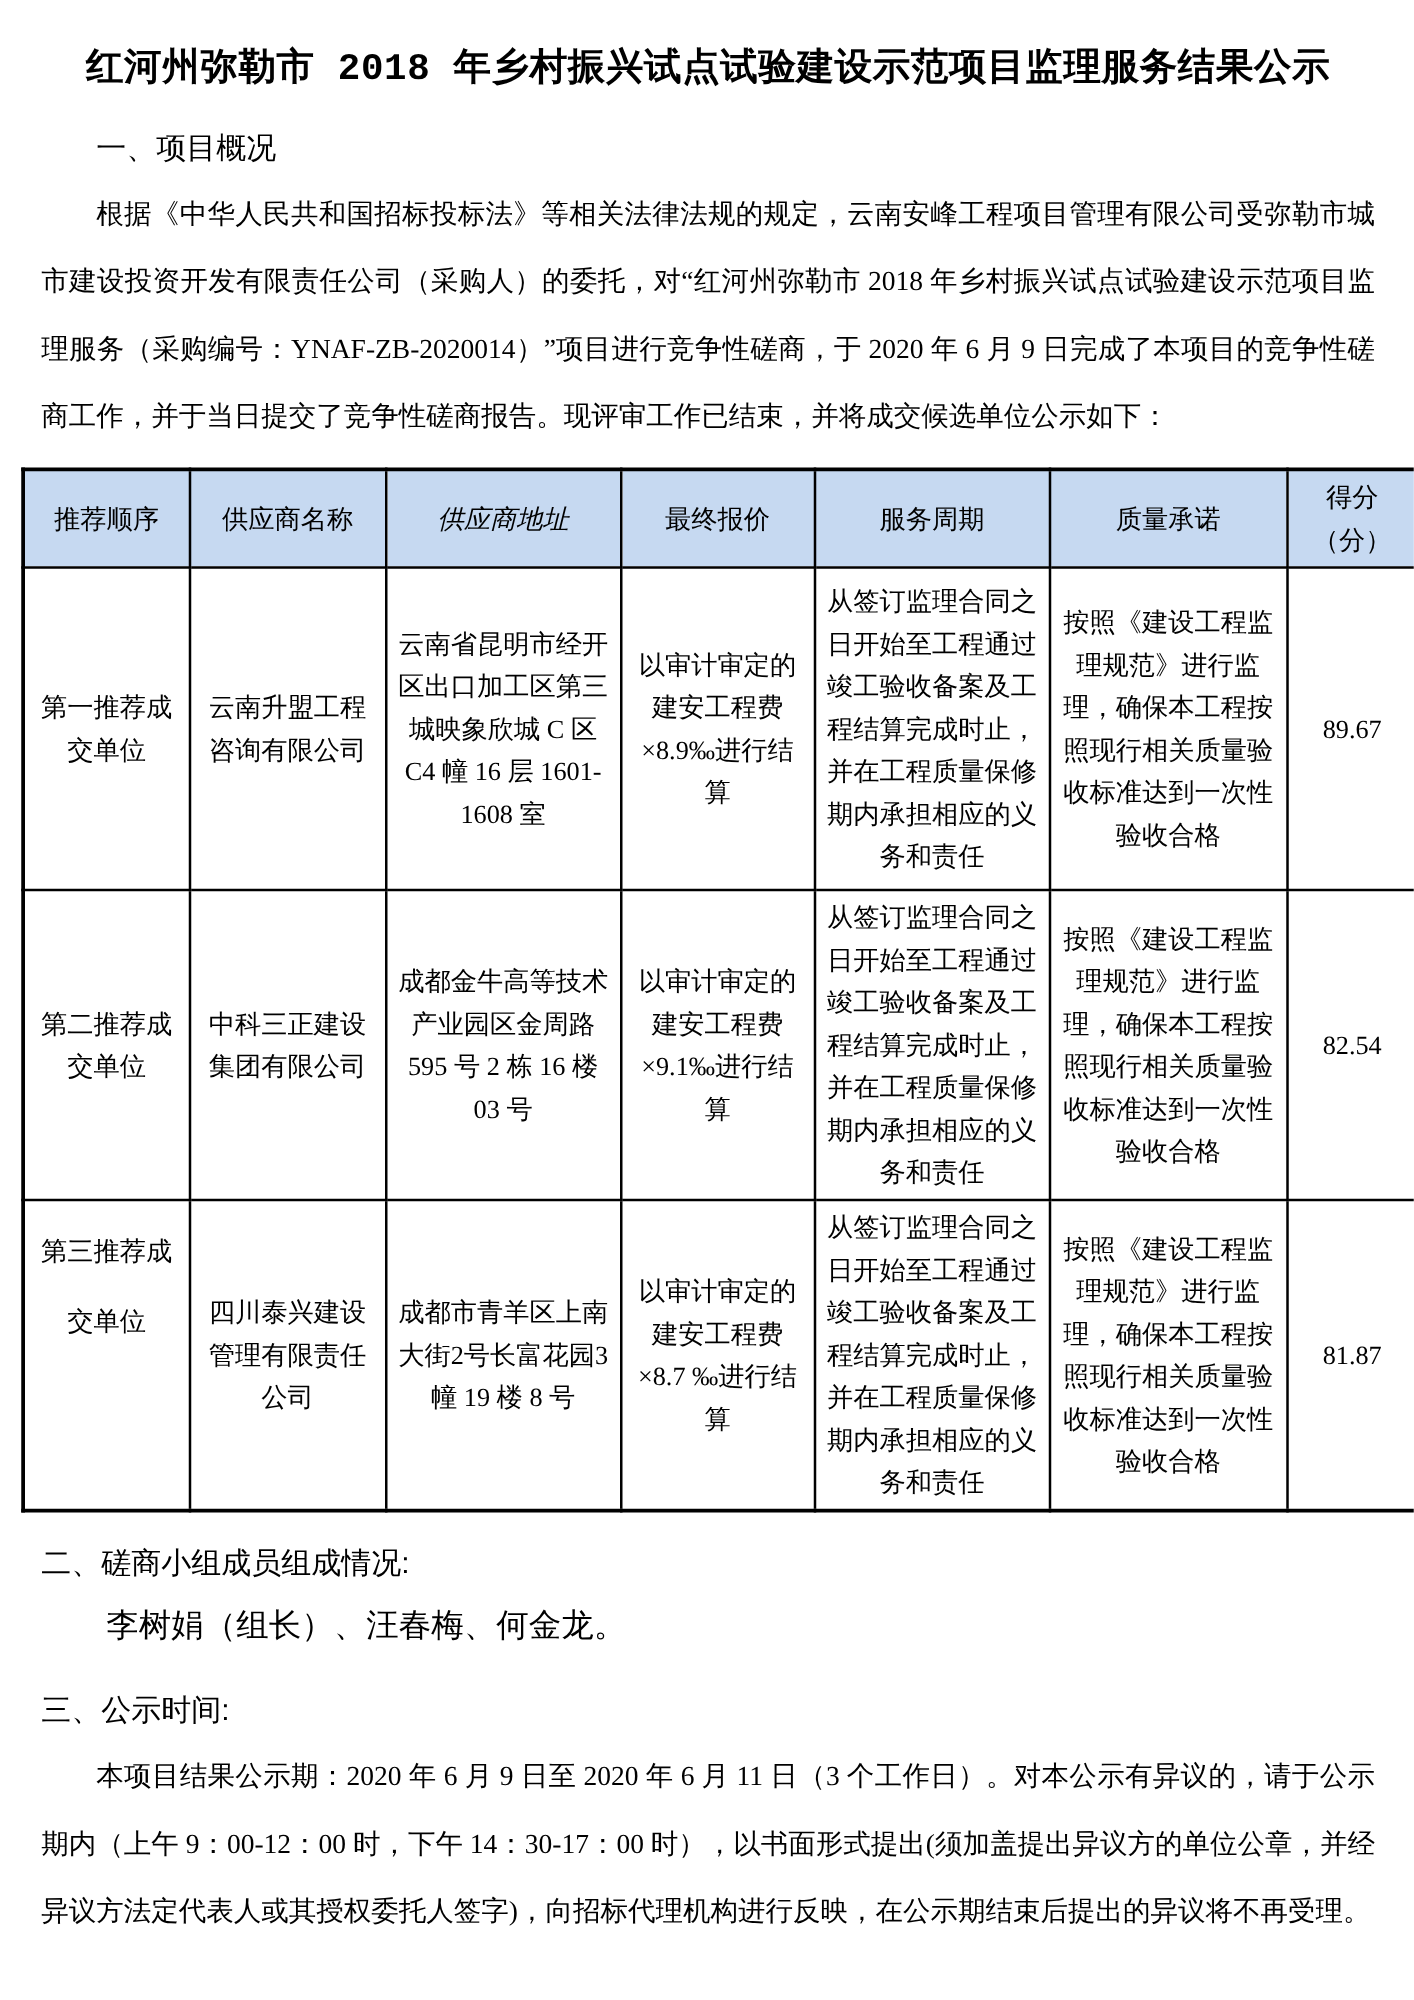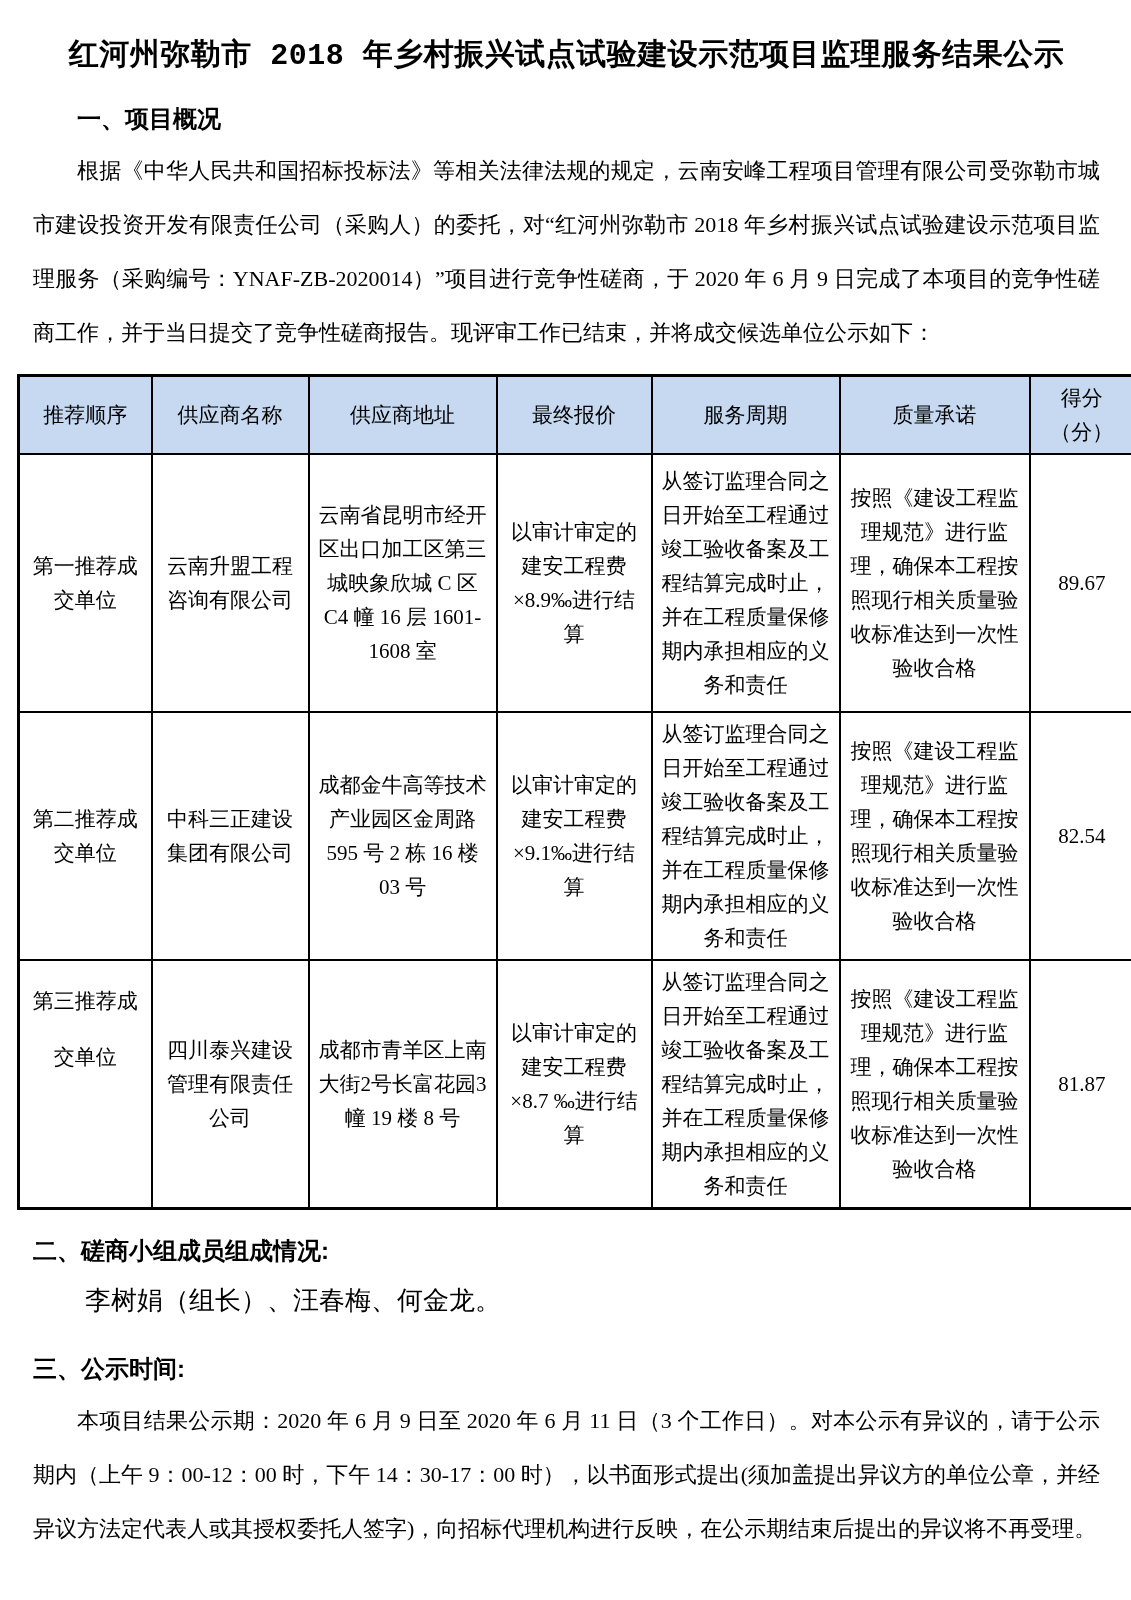--- a/index.html
+++ b/index.html
@@ -22,21 +22,21 @@
     font-size: 30px;
     font-weight: bold;
     text-align: center;
     letter-spacing: 0.5px;
     margin: 0 0 0 0;
     line-height: 44px;
   }
   .sec-heading {
     font-family: "Liberation Sans", "DejaVu Sans", sans-serif;
     font-size: 24px;
-    font-weight: bold;
+    font-weight: normal;
     line-height: 30px;
     margin: 26px 0 0 0;
   }
   .sec-heading.indented { margin-left: 44px; }
   .body-par {
     font-size: 22px;
     line-height: 54px;
     text-align: justify;
     text-indent: 2em;
     margin: 10px 0 0 0;
@@ -64,21 +64,21 @@
     vertical-align: middle;
     padding: 4px 8px;
     overflow: hidden;
   }
   table.result-table th {
     background: #c6d9f1;
     height: 70px;
   }
   th.c1 { width: 133px; }
   th.c2 { width: 157px; }
-  th.c3 { width: 188px; }
+  th.c3 { width: 188px; font-style: italic; }
   th.c4 { width: 155px; }
   th.c5 { width: 188px; vertical-align: middle; padding-bottom: 16px; }
   th.c6 { width: 190px; }
   th.c7 { width: 105px; }
   tr.row-1 { height: 258px; }
   tr.row-2 { height: 209px; }
   tr.row-3 { height: 206px; }
   td.rank-cell { line-height: 66px; }
   td.rank-cell.top-aligned {
     vertical-align: top;

